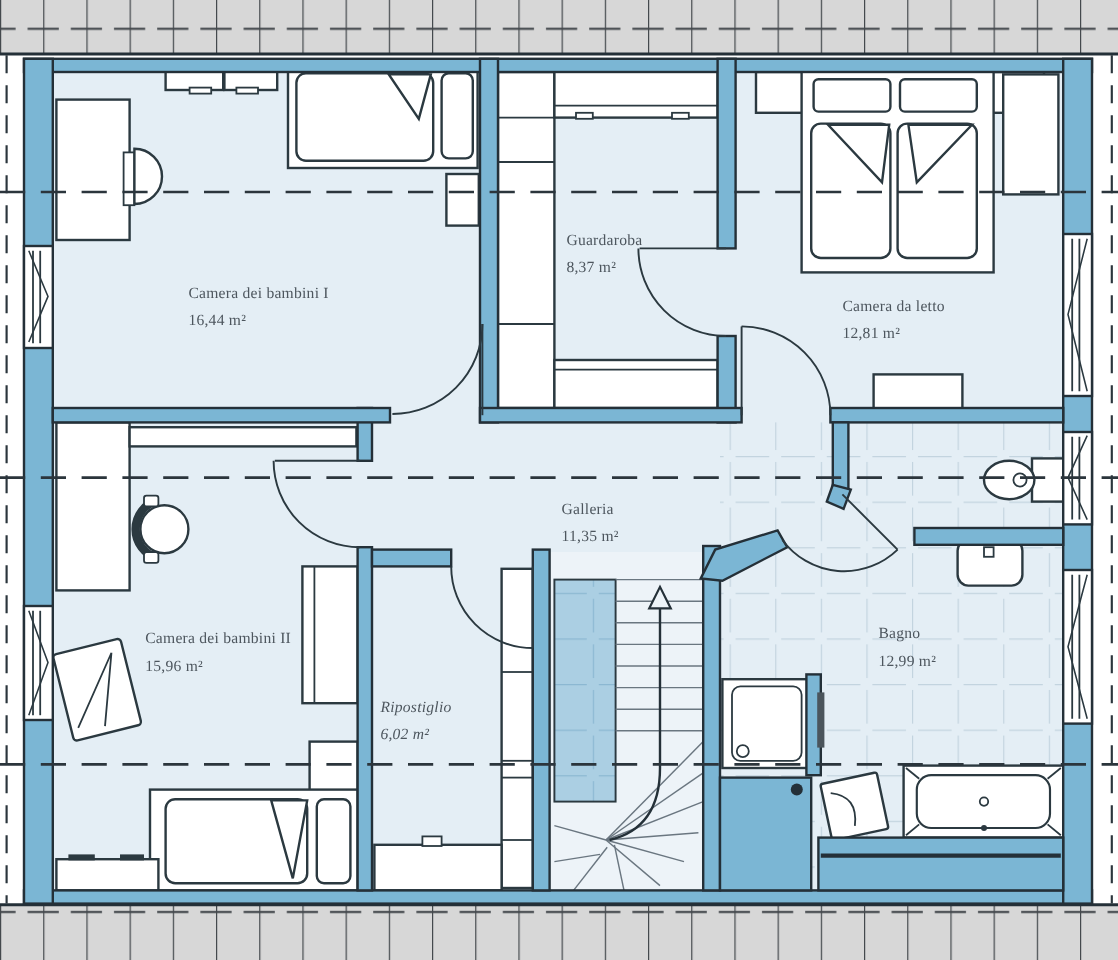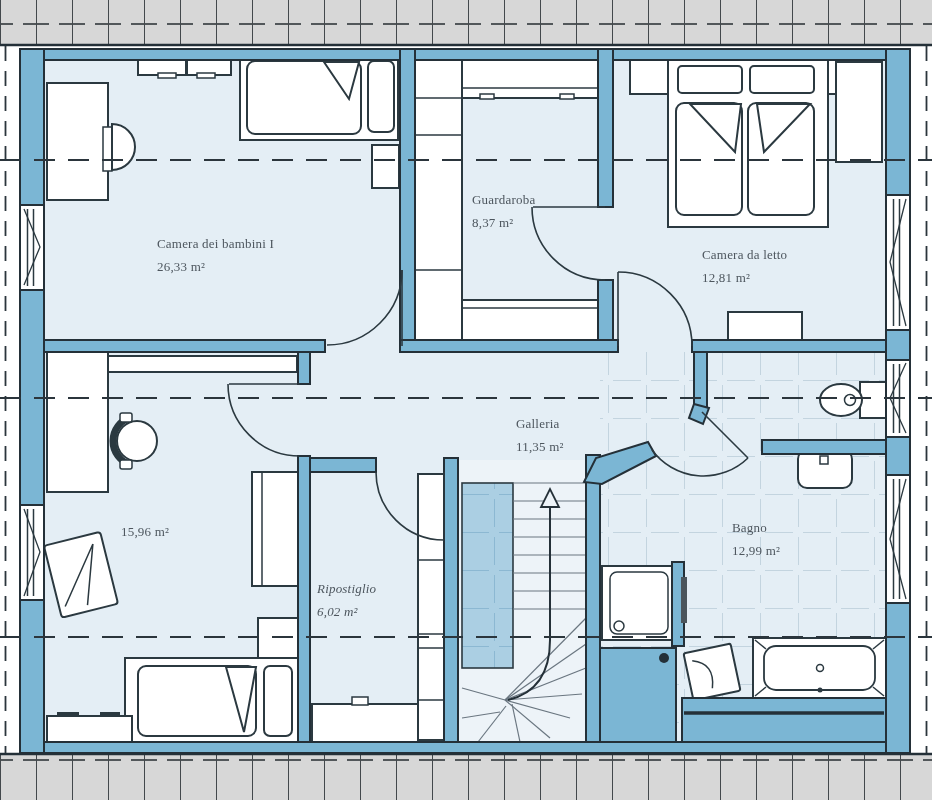--- a/index.html
+++ b/index.html
@@ -301,39 +301,40 @@
 
   <g>
     <line class="dash" x1="0" y1="160" x2="932" y2="160"></line>
     <line class="dash" x1="0" y1="398" x2="932" y2="398"></line>
     <line class="dash" x1="0" y1="637" x2="932" y2="637"></line>
   </g>
 </svg>
 
 <div class="room-label" style="left:157px;top:232px;">
   <span>Camera dei bambini I</span>
-  <span>26,33 m²</span>
+  <span>16,44 m²</span>
 </div>
 
 <div class="room-label" style="left:472px;top:188px;">
   <span>Guardaroba</span>
   <span>8,37 m²</span>
 </div>
 
 <div class="room-label" style="left:702px;top:243px;">
   <span>Camera da letto</span>
   <span>12,81 m²</span>
 </div>
 
-<div class="room-label" style="left:468px;top:412px;margin-left:48px;">
+<div class="room-label" style="left:468px;top:412px;">
   <span>Galleria</span>
   <span>11,35 m²</span>
 </div>
 
 <div class="room-label" style="left:121px;top:520px;width:132px;">
+  <span>Camera dei bambini II</span>
   <span>15,96 m²</span>
 </div>
 
 <div class="room-label" style="left:317px;top:577px;font-style:italic;">
   <span>Ripostiglio</span>
   <span>6,02 m²</span>
 </div>
 
 <div class="room-label" style="left:732px;top:516px;">
   <span>Bagno</span>

